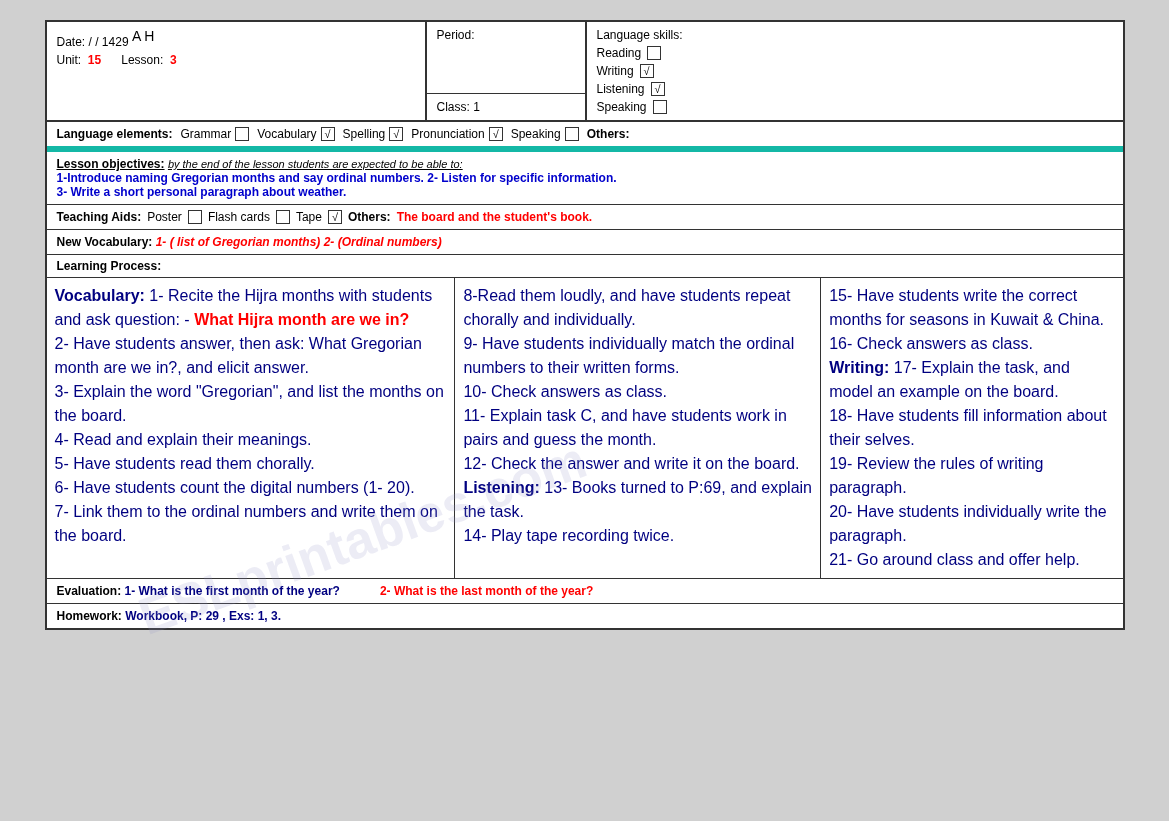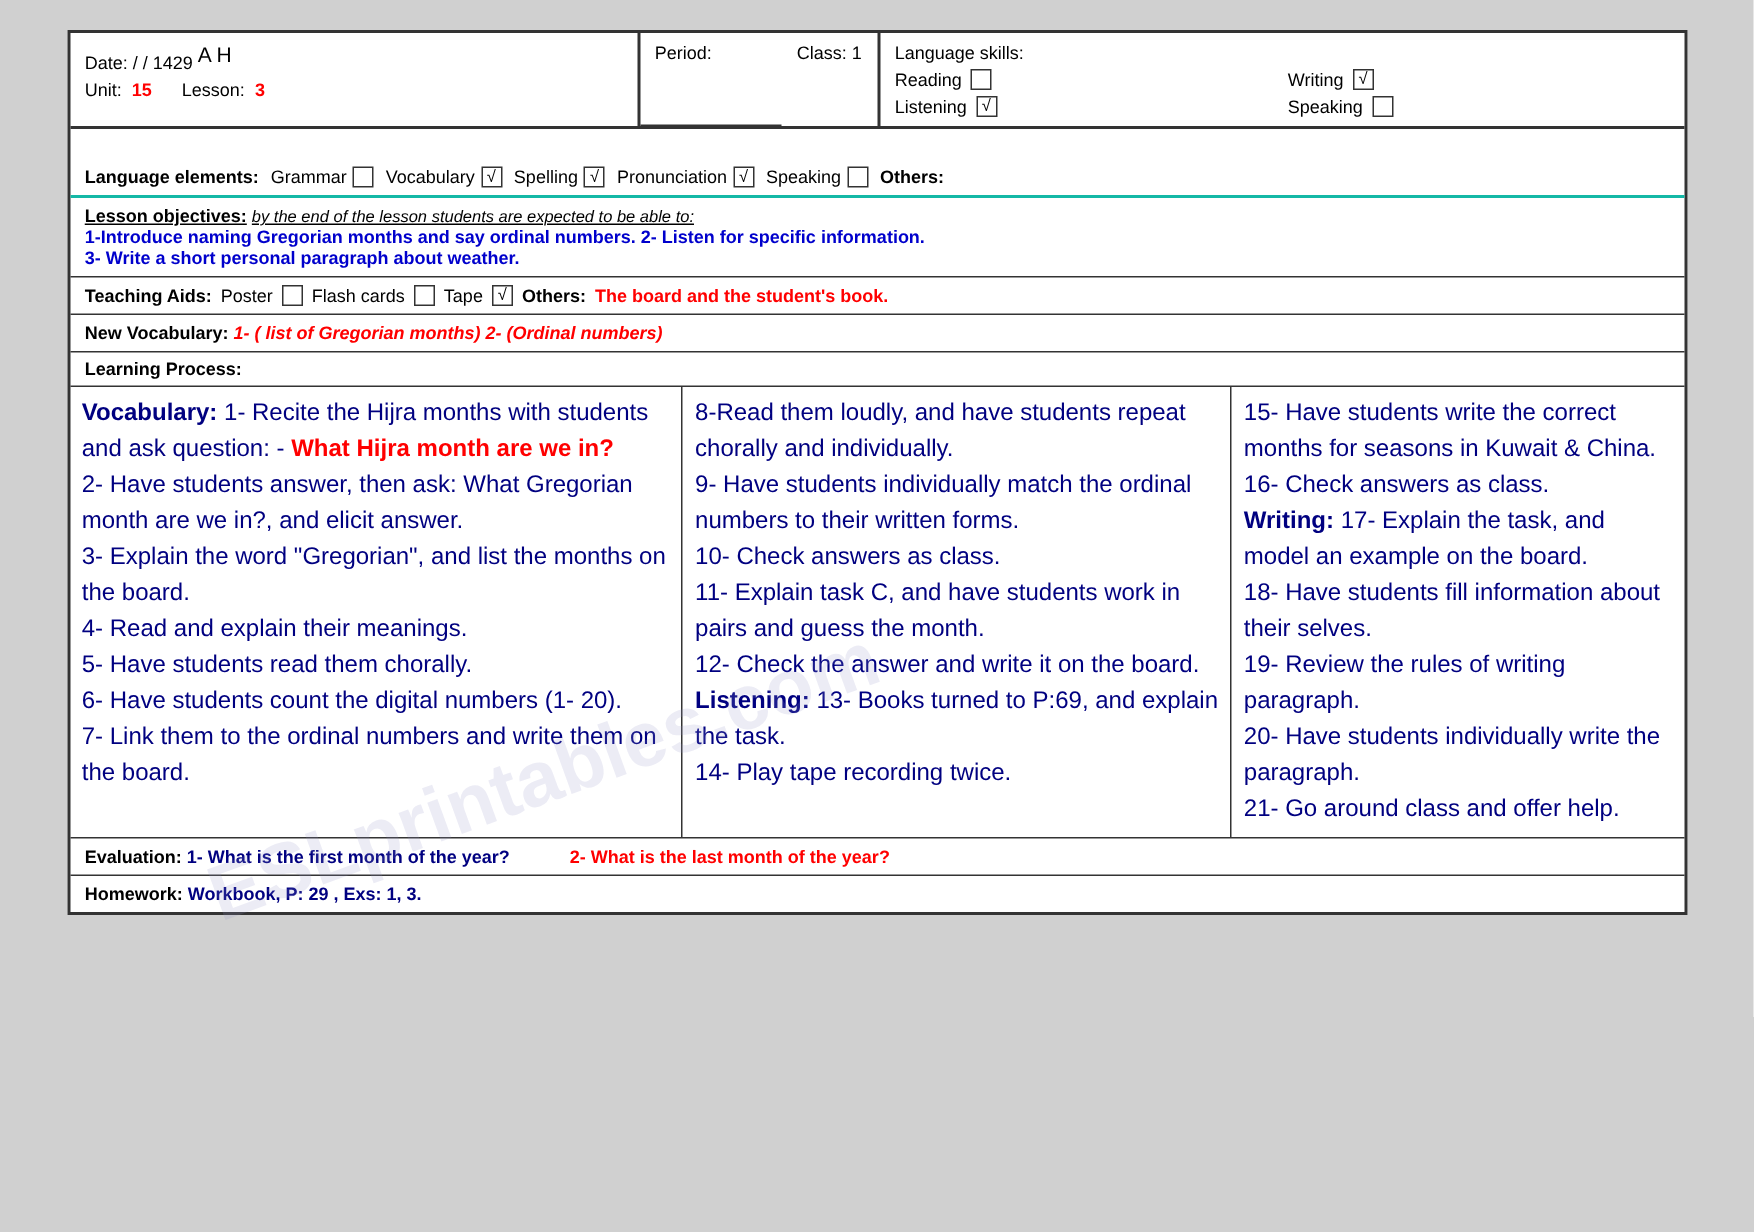--- a/index.html
+++ b/index.html
@@ -46,62 +46,61 @@
     }
     .header-left .unit-line {
       display: flex;
       gap: 20px;
     }
     .red-text { color: red; font-weight: bold; }
     .header-middle {
       flex: 0 0 160px;
       border-right: 2px solid #333;
       display: flex;
-      flex-direction: row;
+      flex-direction: column;
     }
     .period-row {
       padding: 6px 10px;
       border-bottom: 1px solid #333;
       flex: 1;
     }
     .class-row {
       padding: 6px 10px;
     }
     .header-right {
       flex: 1;
       padding: 6px 10px;
     }
     .skills-grid {
       display: grid;
-      grid-template-columns: 1fr 1fr;
+      grid-template-columns: 1fr;
       gap: 4px 8px;
     }
     .skill-item {
       display: flex;
       align-items: center;
       gap: 6px;
     }
     .checkbox {
       display: inline-block;
       width: 14px;
       height: 14px;
       border: 1px solid #333;
       text-align: center;
       line-height: 13px;
       font-size: 11px;
     }
     
     .lang-elements {
-      border-bottom: 2px solid #14b8a6;
+      border-bottom: 6px solid #14b8a6;
       padding: 5px 10px;
       display: flex;
       align-items: flex-end;
       gap: 8px;
       flex-wrap: wrap;
-      margin-top: 20px;
     }
     .lang-item {
       display: flex;
       align-items: center;
       gap: 4px;
     }
     
     .lesson-objectives {
       border-bottom: 1px solid #333;
       padding: 5px 10px;

